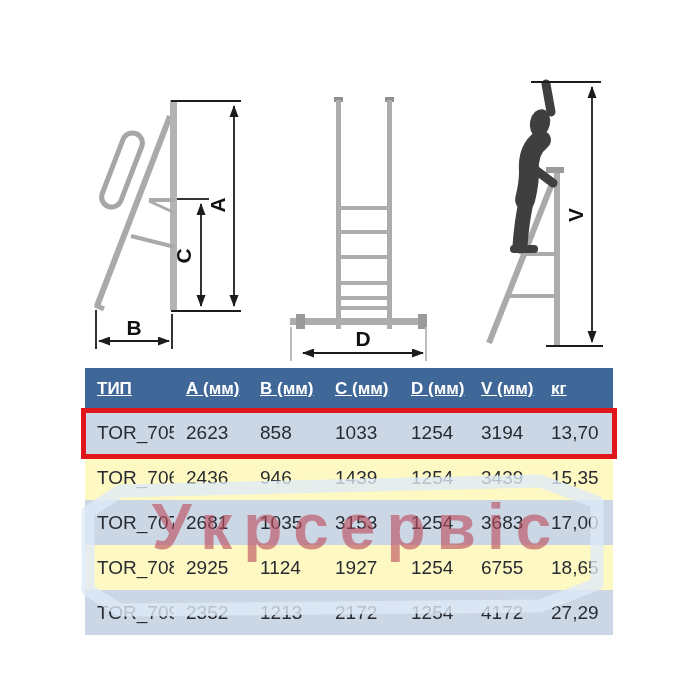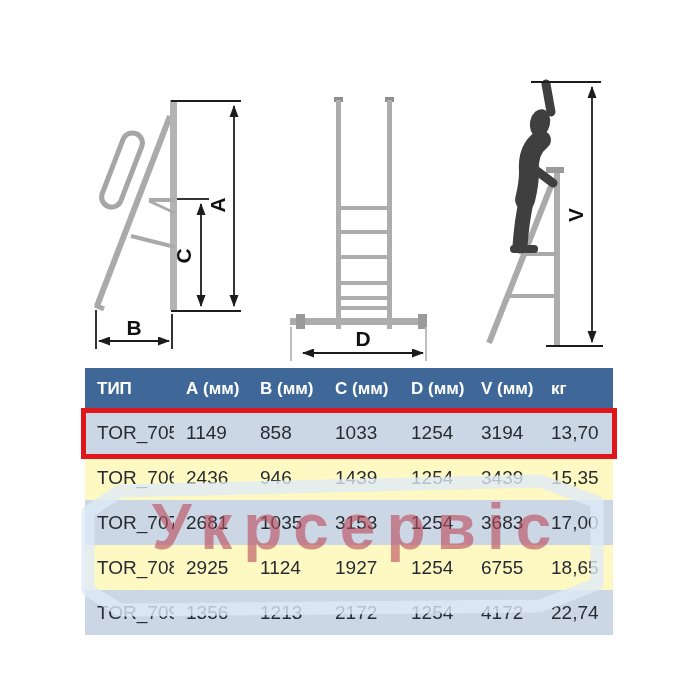--- a/index.html
+++ b/index.html
@@ -10,21 +10,21 @@
   
   .drawing{position:absolute;left:0;top:0;z-index:1;}
   .dim{stroke:#1c1c1c;stroke-width:1.8;fill:none;}
   .rail{stroke:#aaaaaa;fill:none;}
   .lbl{font-family:"Liberation Sans",sans-serif;font-weight:bold;font-size:21px;fill:#111;}
   .person{fill:#3f3f3f;stroke:none;}
   .pstroke{stroke:#3f3f3f;fill:none;}
   
   .spec-table{position:absolute;left:85px;top:368px;width:528px;z-index:2;}
   .thead{display:flex;height:42px;background:#3f6899;color:#ffffff;
-         font-weight:bold;font-size:17px;align-items:center;}
+         font-weight:bold;font-size:17px;align-items:center;text-decoration:underline;}
   .trow{display:flex;height:45px;align-items:center;font-size:19px;color:#272b31;}
   .trow.light{background:#ccd7e5;}
   .trow.dark{background:#fef9c3;}
   .cell{box-sizing:border-box;padding-left:12px;white-space:nowrap;overflow:hidden;}
   .c0{width:89px}.c1{width:74px}.c2{width:75px}.c3{width:76px}.c4{width:70px}.c5{width:70px}.c6{width:74px}
   .red-box{position:absolute;left:-4px;top:40px;width:536px;height:51px;
            border:5px solid #e1161c;box-sizing:border-box;pointer-events:none;z-index:4;}
   
   .wm{position:absolute;left:0;top:0;z-index:5;pointer-events:none;}
   .wm-text{font-family:"Liberation Sans",sans-serif;font-weight:bold;font-size:64px;
@@ -120,21 +120,21 @@
     <div class="cell c1">А (мм)</div>
     <div class="cell c2">В (мм)</div>
     <div class="cell c3">С (мм)</div>
     <div class="cell c4">D (мм)</div>
     <div class="cell c5">V (мм)</div>
     <div class="cell c6">кг</div>
   </div>
 
   <div class="trow light">
     <div class="cell c0">TOR_705</div>
-    <div class="cell c1">1149</div>
+    <div class="cell c1">2623</div>
     <div class="cell c2">858</div>
     <div class="cell c3">1033</div>
     <div class="cell c4">1254</div>
     <div class="cell c5">3194</div>
     <div class="cell c6">13,70</div>
   </div>
 
   <div class="trow dark">
     <div class="cell c0">TOR_706</div>
     <div class="cell c1">2436</div>
@@ -160,26 +160,26 @@
     <div class="cell c1">2925</div>
     <div class="cell c2">1124</div>
     <div class="cell c3">1927</div>
     <div class="cell c4">1254</div>
     <div class="cell c5">6755</div>
     <div class="cell c6">18,65</div>
   </div>
 
   <div class="trow light">
     <div class="cell c0">TOR_709</div>
-    <div class="cell c1">1356</div>
+    <div class="cell c1">2352</div>
     <div class="cell c2">1213</div>
     <div class="cell c3">2172</div>
     <div class="cell c4">1254</div>
     <div class="cell c5">4172</div>
-    <div class="cell c6">22,74</div>
+    <div class="cell c6">27,29</div>
   </div>
 
   <div class="red-box"></div>
 </div>
 
 <svg class="wm" width="700" height="700" viewBox="0 0 700 700">
   <path class="wm-shape" d="M88,512 L120,491 L540,481 L597,502 L597,584 L540,606 L120,610 L88,590 Z"></path>
   <text class="wm-text" x="357" y="549" text-anchor="middle">Укрсервіс</text>
 </svg>
 

